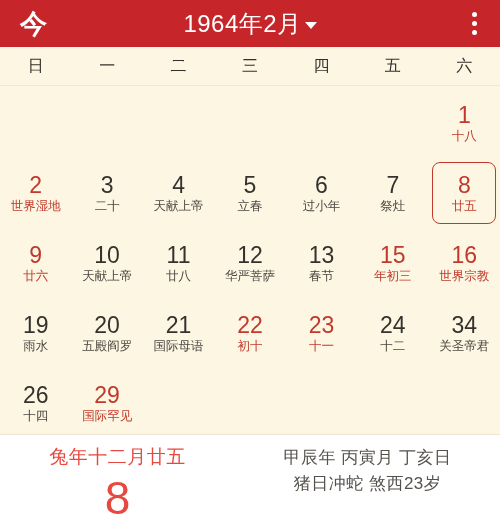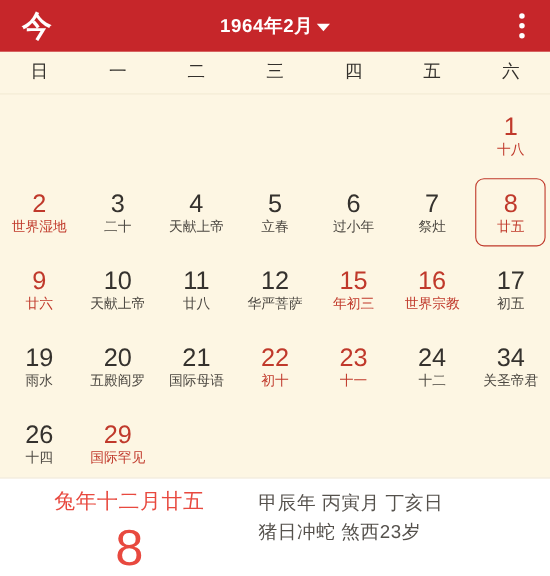--- a/index.html
+++ b/index.html
@@ -51,22 +51,22 @@
     top: 50%;
     transform: translateY(-50%);
     display: flex;
     align-items: center;
     justify-content: center;
     gap: 0px;
     cursor: pointer;
   }
   .title-text {
     color: #ffffff;
-    font-size: 17px;
-    font-weight: bold;
+    font-size: 24px;
+    font-weight: normal;
     line-height: 1;
     letter-spacing: 0.5px;
   }
   .caret {
     width: 0;
     height: 0;
     border-left: 6px solid transparent;
     border-right: 6px solid transparent;
     border-top: 7px solid #ffffff;
     margin-left: 3px;
@@ -195,20 +195,21 @@
     line-height: 1;
     margin-top: 9px;
     font-weight: normal;
   }
   .detail-right {
     flex: 1;
     padding-top: 2px;
     display: flex;
     flex-direction: column;
     gap: 9px;
+    align-items: center;
   }
   .ganzhi {
     font-size: 17px;
     color: #55514c;
     line-height: 1;
     letter-spacing: 0.5px;
   }
 </style>
 </head>
 <body>
@@ -287,31 +288,31 @@
         <div class="sub">天献上帝</div>
       </div>
       <div class="cell">
         <div class="num">11</div>
         <div class="sub">廿八</div>
       </div>
       <div class="cell">
         <div class="num">12</div>
         <div class="sub">华严菩萨</div>
       </div>
+      <div class="cell">
+        <div class="num">13</div>
+        <div class="sub">春节</div>
+      </div>
       <div class="cell weekend">
         <div class="num">15</div>
         <div class="sub">年初三</div>
       </div>
       <div class="cell weekend">
         <div class="num">16</div>
         <div class="sub">世界宗教</div>
-      </div>
-      <div class="cell">
-        <div class="num">17</div>
-        <div class="sub">初五</div>
       </div>
       <div class="cell">
         <div class="num">19</div>
         <div class="sub">雨水</div>
       </div>
       <div class="cell">
         <div class="num">20</div>
         <div class="sub">五殿阎罗</div>
       </div>
       <div class="cell">

